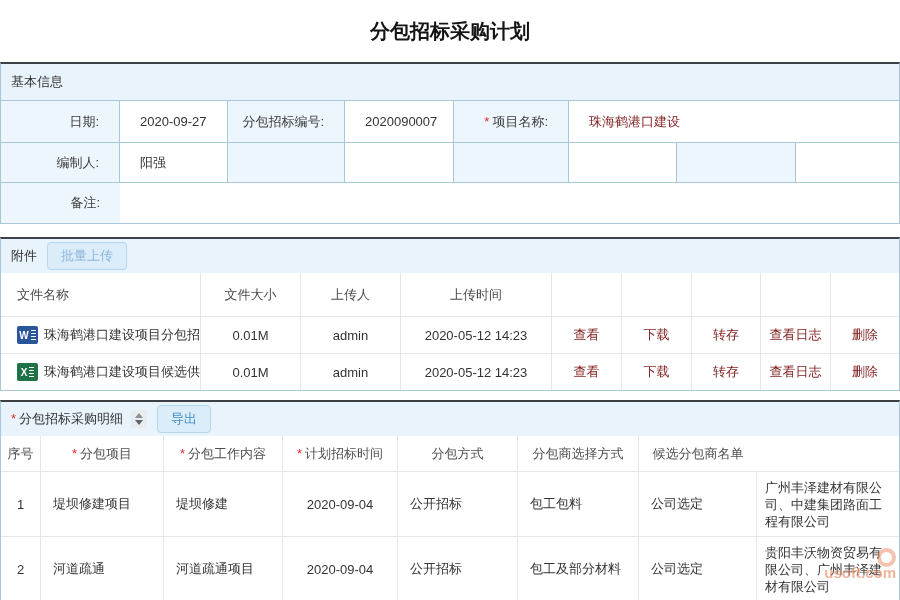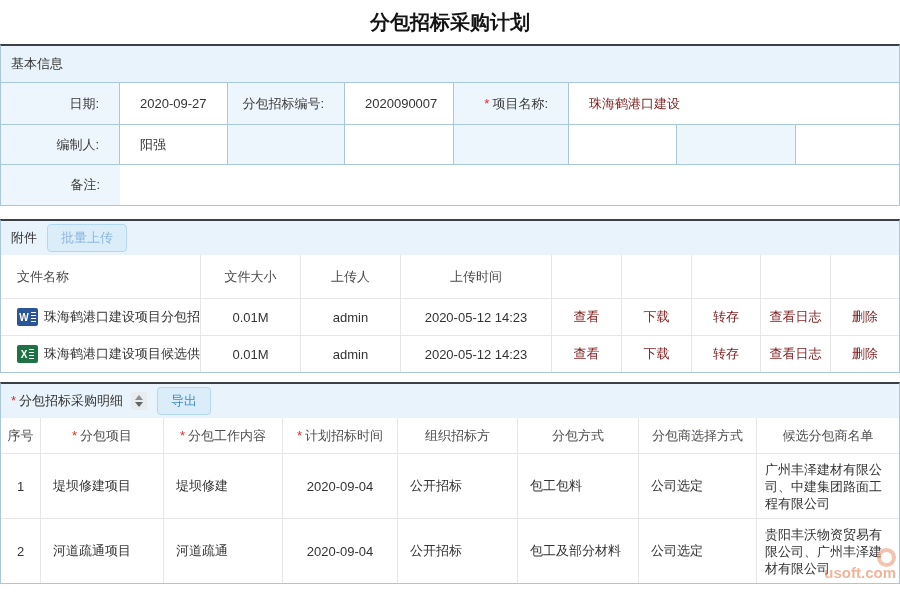--- a/index.html
+++ b/index.html
@@ -5,21 +5,21 @@
   * { box-sizing: border-box; margin: 0; padding: 0; }
   html, body { width: 900px; height: 600px; }
   body {
     font-family: "Liberation Sans", "DejaVu Sans", sans-serif;
     background: #fff;
     color: #333;
     position: relative;
     overflow: hidden;
   }
   .page-title {
-    height: 44px;
+    height: 62px;
     display: flex; align-items: center; justify-content: center;
     font-size: 20px; font-weight: bold; color: #141414;
   }
   .panel { border: 1px solid #a9c7da; border-top: 2px solid #3d4146; background: #fff; }
   .panel.attach { margin-top: 13px; }
   .panel.detail { margin-top: 9px; }
   .panel-header {
     height: 36px; background: #e9f3fb;
     display: flex; align-items: center;
     padding: 14px 10px; font-size: 13px; color: #333; gap: 10px;
@@ -235,23 +235,20 @@
         </div>
       <div class="d-cell">
           <span class="req">*</span>
           <span>分包工作内容</span>
         </div>
       <div class="d-cell">
           <span class="req">*</span>
           <span>计划招标时间</span>
         </div>
       <div class="d-cell">
-          <span>组织招标方</span>
-        </div>
-      <div class="d-cell">
           <span>分包方式</span>
         </div>
       <div class="d-cell">
           <span>分包商选择方式</span>
         </div>
       <div class="d-cell">
           <span>候选分包商名单</span>
         </div>
     </div>
     <div class="d-row data">
@@ -259,22 +256,22 @@
       <div class="d-cell l">堤坝修建项目</div>
       <div class="d-cell l">堤坝修建</div>
       <div class="d-cell c">2020-09-04</div>
       <div class="d-cell l">公开招标</div>
       <div class="d-cell l">包工包料</div>
       <div class="d-cell l">公司选定</div>
       <div class="d-cell wrap">广州丰泽建材有限公司、中建集团路面工程有限公司</div>
     </div>
     <div class="d-row data">
       <div class="d-cell c">2</div>
+      <div class="d-cell l">河道疏通</div>
       <div class="d-cell l">河道疏通项目</div>
-      <div class="d-cell l">河道疏通</div>
       <div class="d-cell c">2020-09-04</div>
       <div class="d-cell l">公开招标</div>
       <div class="d-cell l">包工及部分材料</div>
       <div class="d-cell l">公司选定</div>
       <div class="d-cell wrap">贵阳丰沃物资贸易有限公司、广州丰泽建材有限公司</div>
     </div>
   </div>
 </section>
 
 <div class="watermark">

